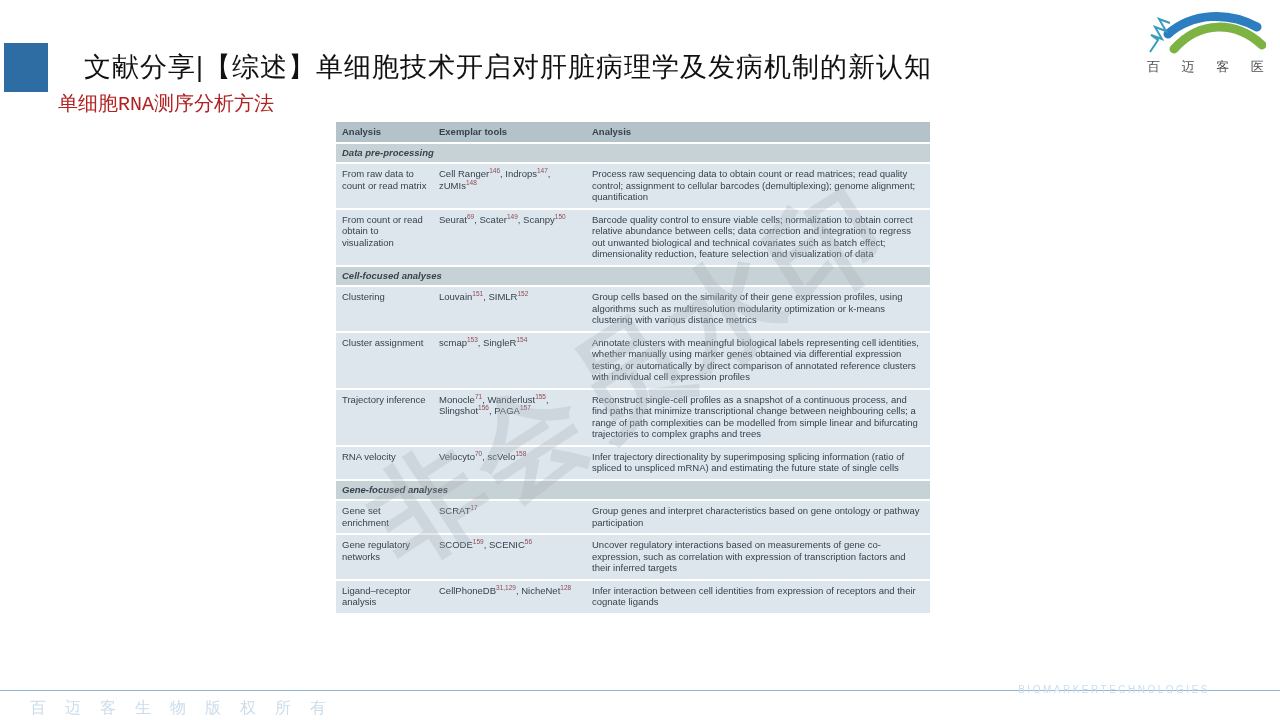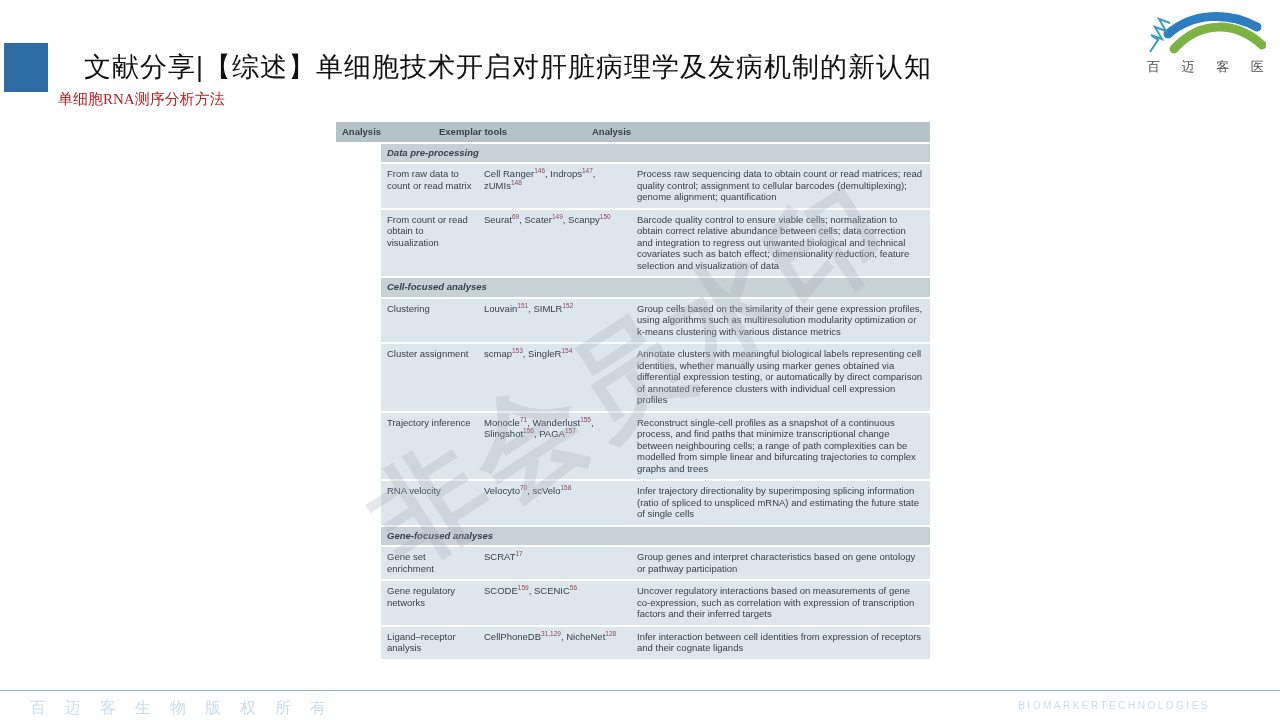--- a/index.html
+++ b/index.html
@@ -13,36 +13,36 @@
     position:absolute;left:4px;top:43px;width:44px;height:49px;
     background:var(--accent-blue,#2e6da4);
   }
   .slide-title{
     position:absolute;left:84px;top:49px;width:1000px;
     font-size:27px;font-weight:400;color:#111;letter-spacing:1px;
     white-space:nowrap;
   }
   .slide-subtitle{
     position:absolute;left:58px;top:90px;
-    font-size:15px;color:var(--subtitle-red,#b22222);
-    font-family:Liberation Serif, serif;
+    font-size:20px;color:var(--subtitle-red,#b22222);
+    font-family:Liberation Mono, monospace;
   }
   
   .logo{position:absolute;right:14px;top:6px;width:128px;text-align:center;}
   .logo svg{display:block;margin:0 auto;}
   .logo-text{
     font-size:13px;color:#4a4f52;letter-spacing:9px;margin-top:2px;
     white-space:nowrap;text-indent:9px;
   }
   
   .ttable{
     position:absolute;left:328px;top:122px;width:594px;
     font-size:9.5px;line-height:11.5px;color:var(--table-text,#38424e);padding-left:8px;
   }
-  .ttable > div + div{margin-top:2px;margin-left:45px;}
+  .ttable > div + div{margin-top:2px;}
   .thead{display:flex;background:var(--header-bg,#b4c3c9);font-weight:700;}
   .thead > div{padding:4px 6px 4px 6px;box-sizing:border-box;}
   .tsection{
     background:var(--section-bg,#c7d2d6);font-weight:700;font-style:italic;
     padding:3px 6px 4px 6px;
   }
   .trow{display:flex;background:var(--row-bg,#dce6ec);}
   .trow > div{padding:4px 6px 5px 6px;box-sizing:border-box;}
   .c1{width:97px;flex:none;}
   .c2{width:153px;flex:none;}
@@ -62,21 +62,21 @@
   .footer-line{
     position:absolute;left:0;top:690px;width:1280px;height:0;
     border-top:1px solid #8fb8d8;
   }
   .footer-copyright{
     position:absolute;left:30px;top:698px;
     font-size:16px;letter-spacing:19px;color:var(--footer-blue,#cadded);
     white-space:nowrap;
   }
   .footer-brand{
-    position:absolute;right:70px;top:700px;
+    position:absolute;right:70px;top:684px;
     font-size:10px;letter-spacing:2.5px;color:var(--footer-blue,#cadded);
     white-space:nowrap;
   }
 </style>
 </head>
 <body>
 
 <div class="accent-square"></div>
 <div class="slide-title">文献分享|【综述】单细胞技术开启对肝脏病理学及发病机制的新认知</div>
 <div class="slide-subtitle">单细胞RNA测序分析方法</div>

